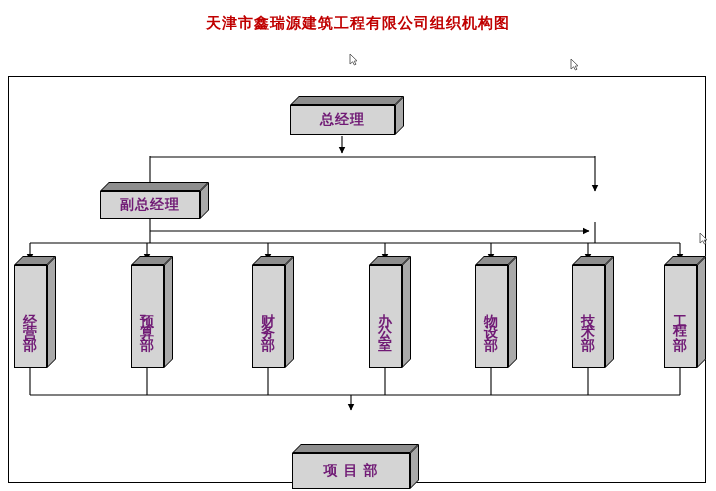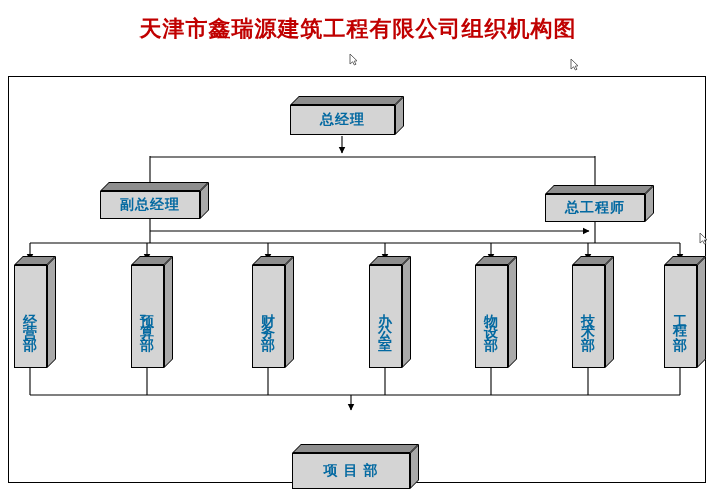--- a/index.html
+++ b/index.html
@@ -3,35 +3,35 @@
 <meta charset="utf-8">
 <style>
   html,body { margin:0; padding:0; background:#ffffff; }
   .page {
     position:relative; width:716px; height:491px; background:#ffffff;
     font-family:"Liberation Sans", sans-serif; overflow:hidden;
   }
   .title {
     position:absolute; top:14px; left:0; width:716px;
     text-align:center; font-family:"Liberation Serif", serif;
-    font-weight:bold; font-size:22px; color:#c00000; letter-spacing:1px;
+    font-weight:bold; font-size:15px; color:#c00000; letter-spacing:1px;
   }
   .frame {
     position:absolute; left:8px; top:76px; width:698px; height:407px;
     border:1px solid #000; box-sizing:border-box;
   }
   .connectors { position:absolute; left:0; top:0; pointer-events:none; }
 
   
   .box3d { position:absolute; --d:9px; width:calc(var(--w) + var(--d)); height:calc(var(--h) + var(--d)); }
   .box3d .front {
     position:absolute; left:0; top:var(--d); width:var(--w); height:var(--h);
     background:#d4d4d4; border:1px solid #000; box-sizing:border-box;
     display:flex; align-items:center; justify-content:center;
-    font-weight:bold; font-size:13px; color:#0369a1;
+    font-weight:bold; font-size:13px; color:#701a75;
   }
   .box3d .topface {
     position:absolute; left:0; top:0; width:var(--w); height:var(--d);
     background:#8e8e8e; border:1px solid #000; box-sizing:border-box;
     transform:skewX(-45deg); transform-origin:0 100%;
   }
   .box3d .sideface {
     position:absolute; left:var(--w); top:var(--d); width:var(--d); height:var(--h);
     background:#a9a9a9; border:1px solid #000; box-sizing:border-box;
     transform:skewY(-45deg); transform-origin:0 0;
@@ -102,25 +102,20 @@
     <div class="sideface"></div>
     <div class="front big">总经理</div>
   </div>
 
   <div class="box3d" style="--w:100px; --h:28px; left:100px; top:182px;">
     <div class="topface"></div>
     <div class="sideface"></div>
     <div class="front big">副总经理</div>
   </div>
 
-  <div class="box3d" style="--w:100px; --h:28px; left:545px; top:185px;">
-    <div class="topface"></div>
-    <div class="sideface"></div>
-    <div class="front big">总工程师</div>
-  </div>
 
   <div class="box3d" style="--w:33px; --h:103px; left:14px; top:256px;">
     <div class="topface"></div>
     <div class="sideface"></div>
     <div class="front vert">经营部</div>
   </div>
 
   <div class="box3d" style="--w:33px; --h:103px; left:131px; top:256px;">
     <div class="topface"></div>
     <div class="sideface"></div>

